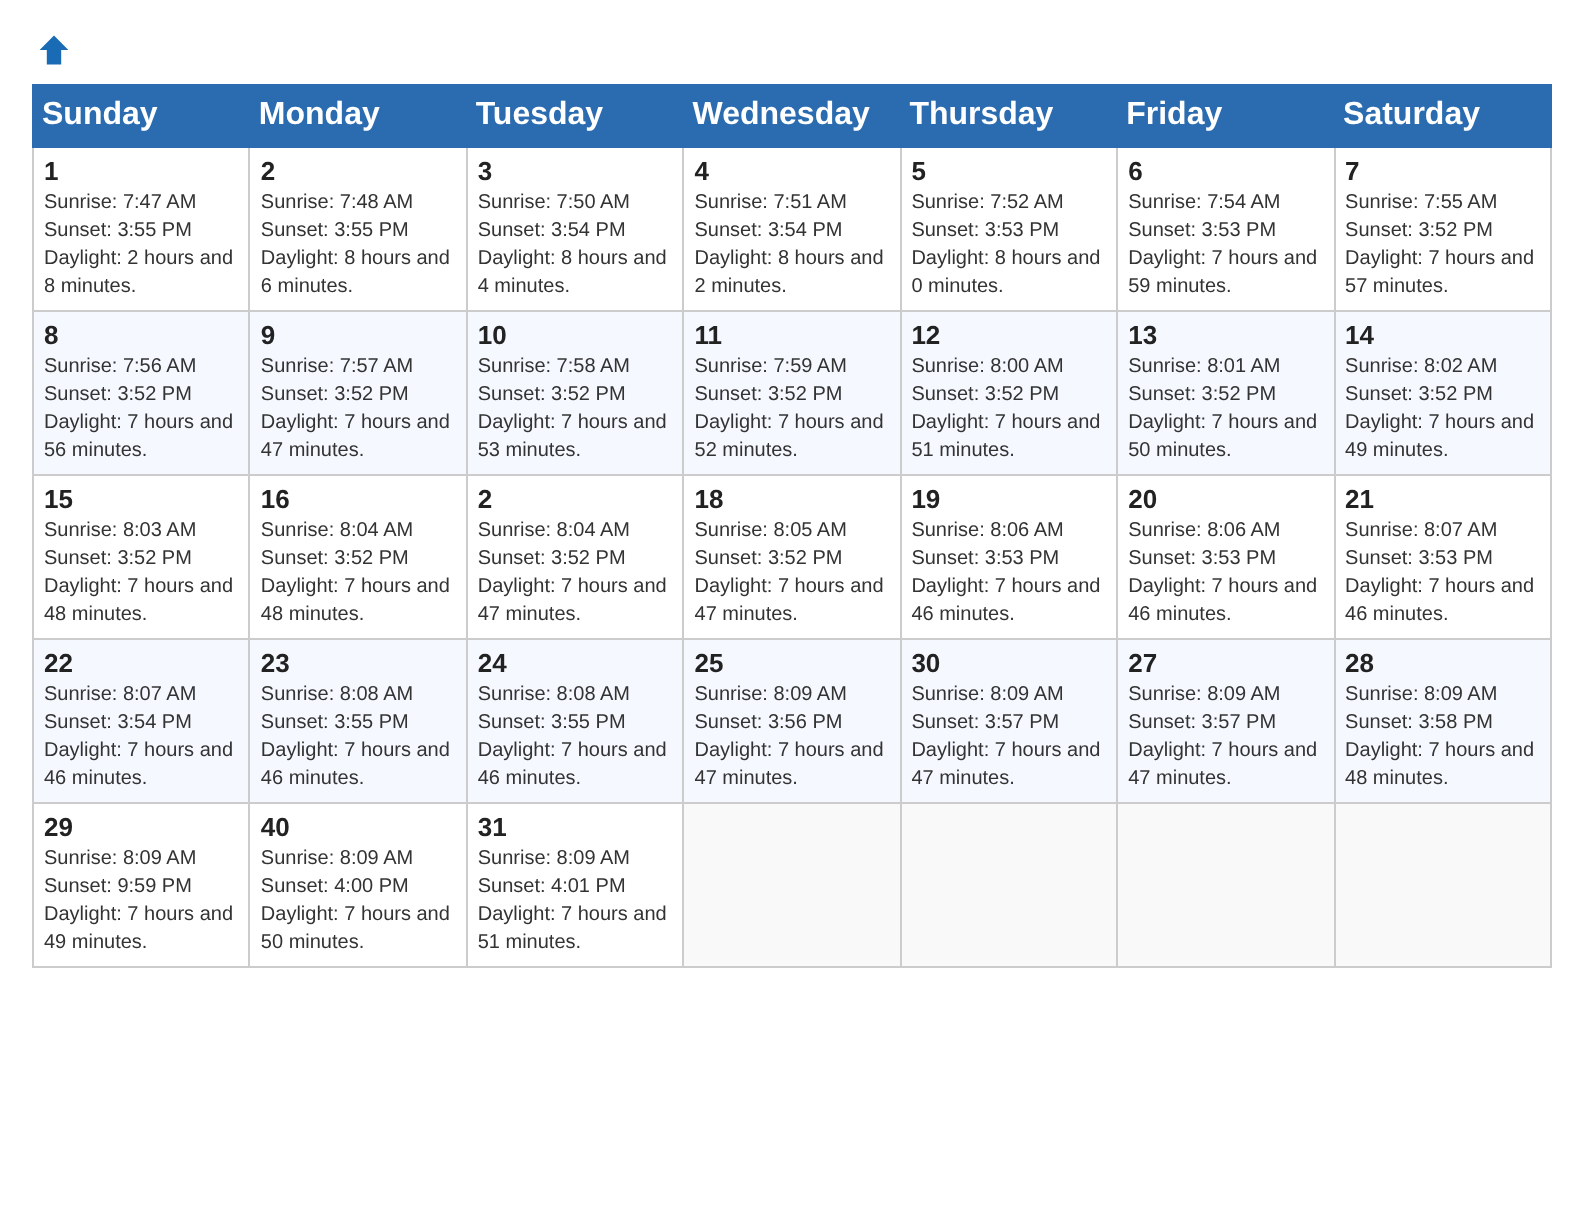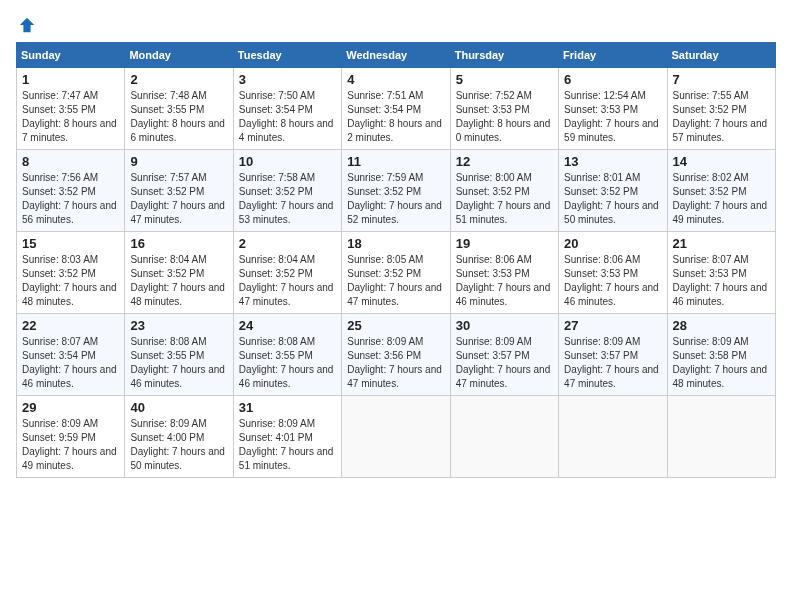--- a/index.html
+++ b/index.html
@@ -49,21 +49,21 @@
     .calendar {
       width: 100%;
       border-collapse: collapse;
       font-size: 11px;
     }
     .calendar th {
       background: #2b6cb0;
       color: white;
       padding: 6px 4px;
       text-align: left;
-      font-size: 11px;
+      font-size: 16px;
       font-weight: bold;
       border: 1px solid #2b6cb0;
     }
     .calendar td {
       border: 1px solid #ccc;
       vertical-align: top;
       padding: 4px 5px;
       width: calc(100% / 7);
       height: 80px;
       background: #fff;
@@ -123,21 +123,21 @@
         <th>Saturday</th>
       </tr>
   </thead>
   <tbody id="calendar-body">
   <tr>
         <td>
         <span class="day-number">1</span>
         <div class="day-info">
           <span>Sunrise: 7:47 AM</span><br>
           <span>Sunset: 3:55 PM</span><br>
-          <span>Daylight: 8 hours and 7 minutes.</span>
+          <span>Daylight: 2 hours and 8 minutes.</span>
         </div>
       </td>
         <td>
         <span class="day-number">2</span>
         <div class="day-info">
           <span>Sunrise: 7:48 AM</span><br>
           <span>Sunset: 3:55 PM</span><br>
           <span>Daylight: 8 hours and 6 minutes.</span>
         </div>
       </td>
@@ -161,21 +161,21 @@
         <span class="day-number">5</span>
         <div class="day-info">
           <span>Sunrise: 7:52 AM</span><br>
           <span>Sunset: 3:53 PM</span><br>
           <span>Daylight: 8 hours and 0 minutes.</span>
         </div>
       </td>
         <td>
         <span class="day-number">6</span>
         <div class="day-info">
-          <span>Sunrise: 12:54 AM</span><br>
+          <span>Sunrise: 7:54 AM</span><br>
           <span>Sunset: 3:53 PM</span><br>
           <span>Daylight: 7 hours and 59 minutes.</span>
         </div>
       </td>
         <td>
         <span class="day-number">7</span>
         <div class="day-info">
           <span>Sunrise: 7:55 AM</span><br>
           <span>Sunset: 3:52 PM</span><br>
           <span>Daylight: 7 hours and 57 minutes.</span>

